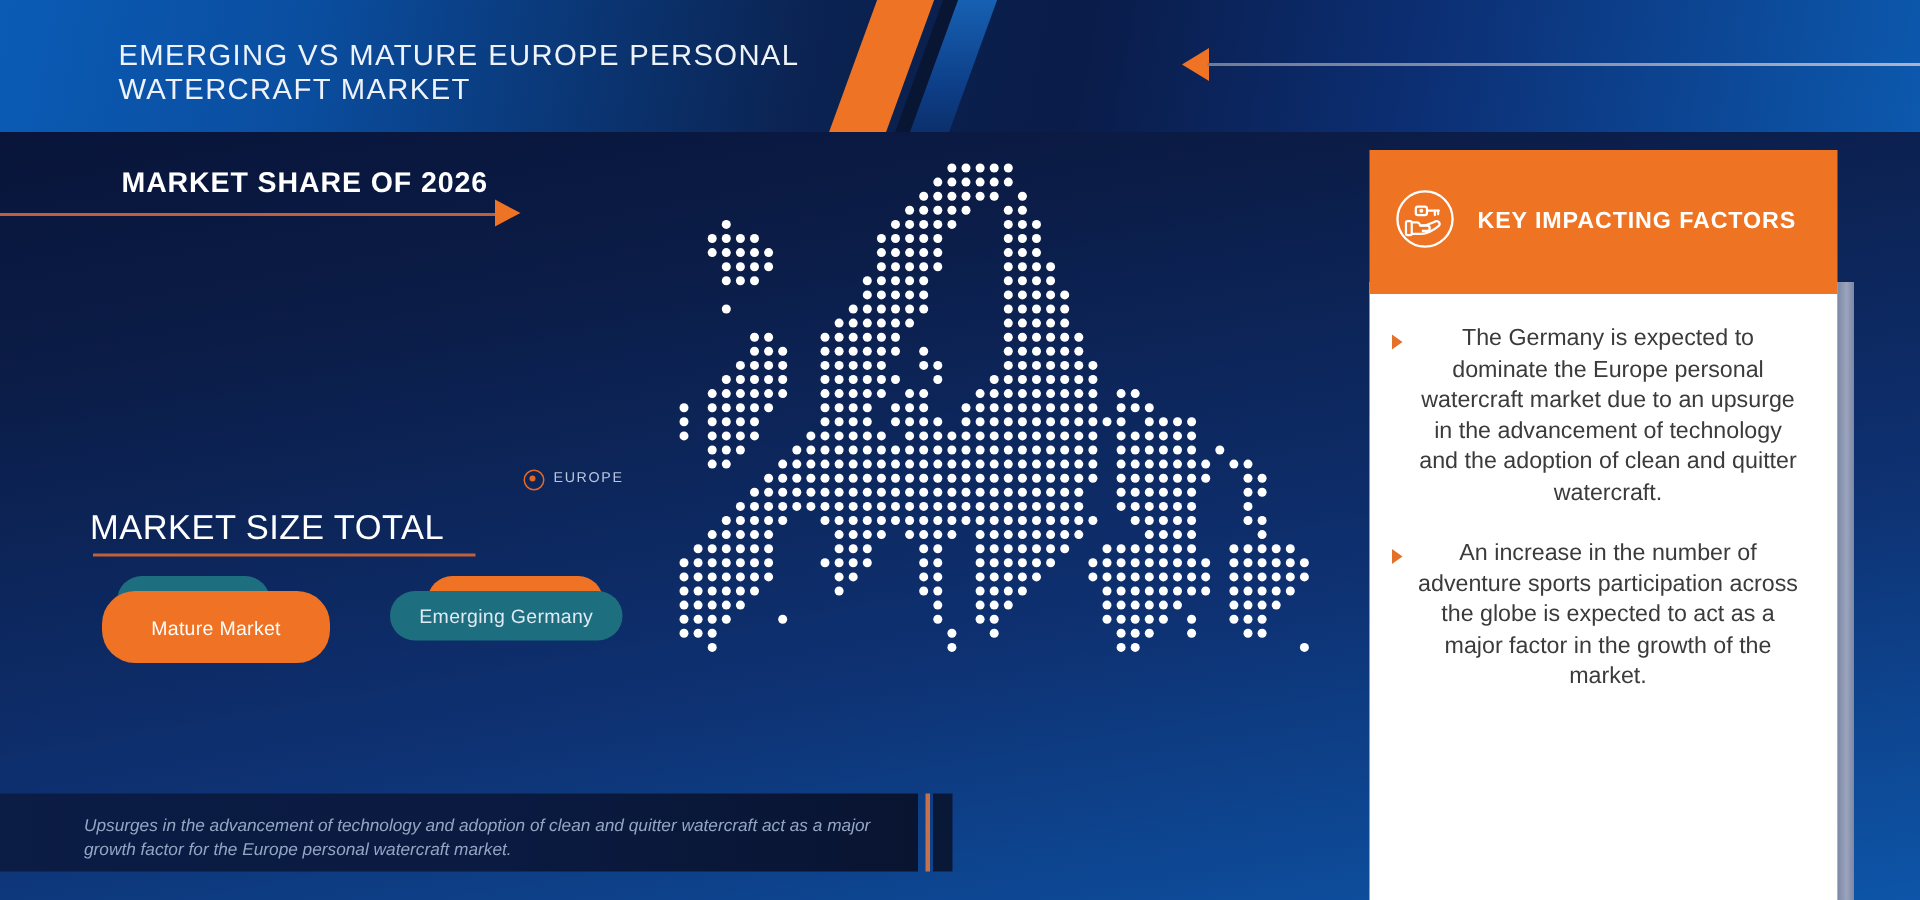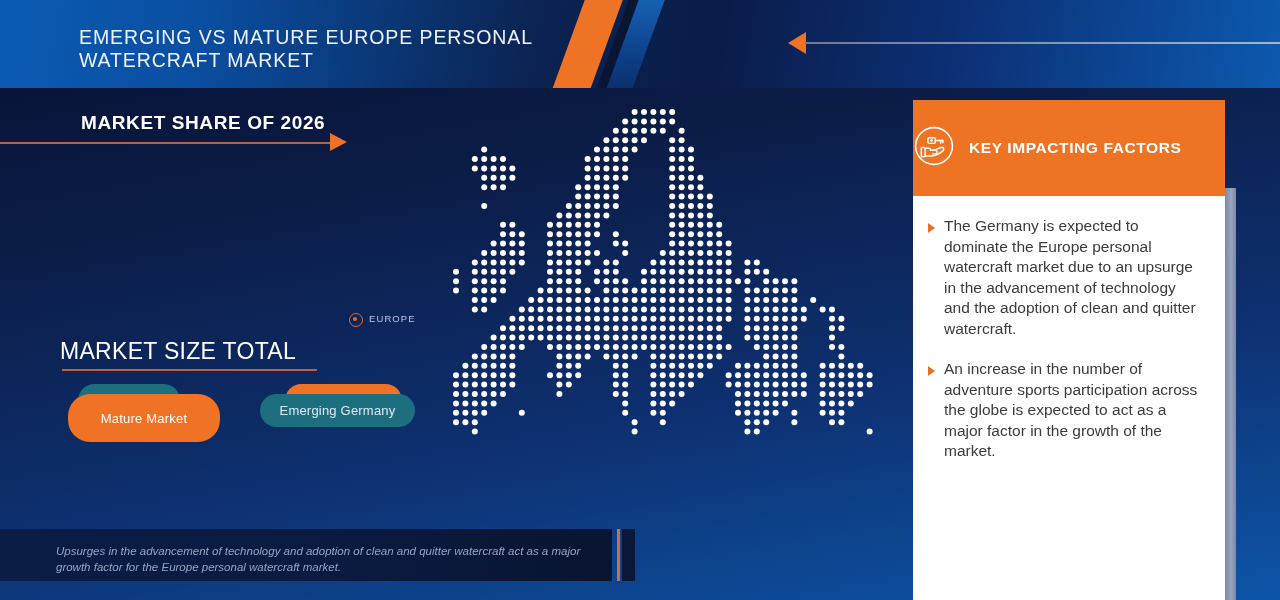--- a/index.html
+++ b/index.html
@@ -225,37 +225,39 @@
     background: linear-gradient(90deg,#7d88a6 0%, #9aa4bd 55%, #7c87a4 100%);
   }
   .kif-header {
     position: absolute;
     left: 913px; top: 100px;
     width: 312px; height: 96px;
     background: #ee7323;
     display: flex;
     align-items: center;
     gap: 14px;
+    padding-left: 16px;
     box-sizing: border-box;
   }
   .kif-header-title {
     color: #ffffff;
     font-size: 15.5px;
     font-weight: 700;
     letter-spacing: 0.6px;
   }
   .kif-list {
     position: absolute;
     left: 928px; top: 216px;
     width: 285px;
   }
   .kif-item {
     display: flex;
     gap: 9px;
     margin-bottom: 20px;
+    text-align: center;
   }
   .kif-bullet {
     flex: 0 0 auto;
     margin-top: 7px;
     width: 0; height: 0;
     border-top: 5px solid transparent;
     border-bottom: 5px solid transparent;
     border-left: 7px solid #e4702a;
   }
   .kif-text {

